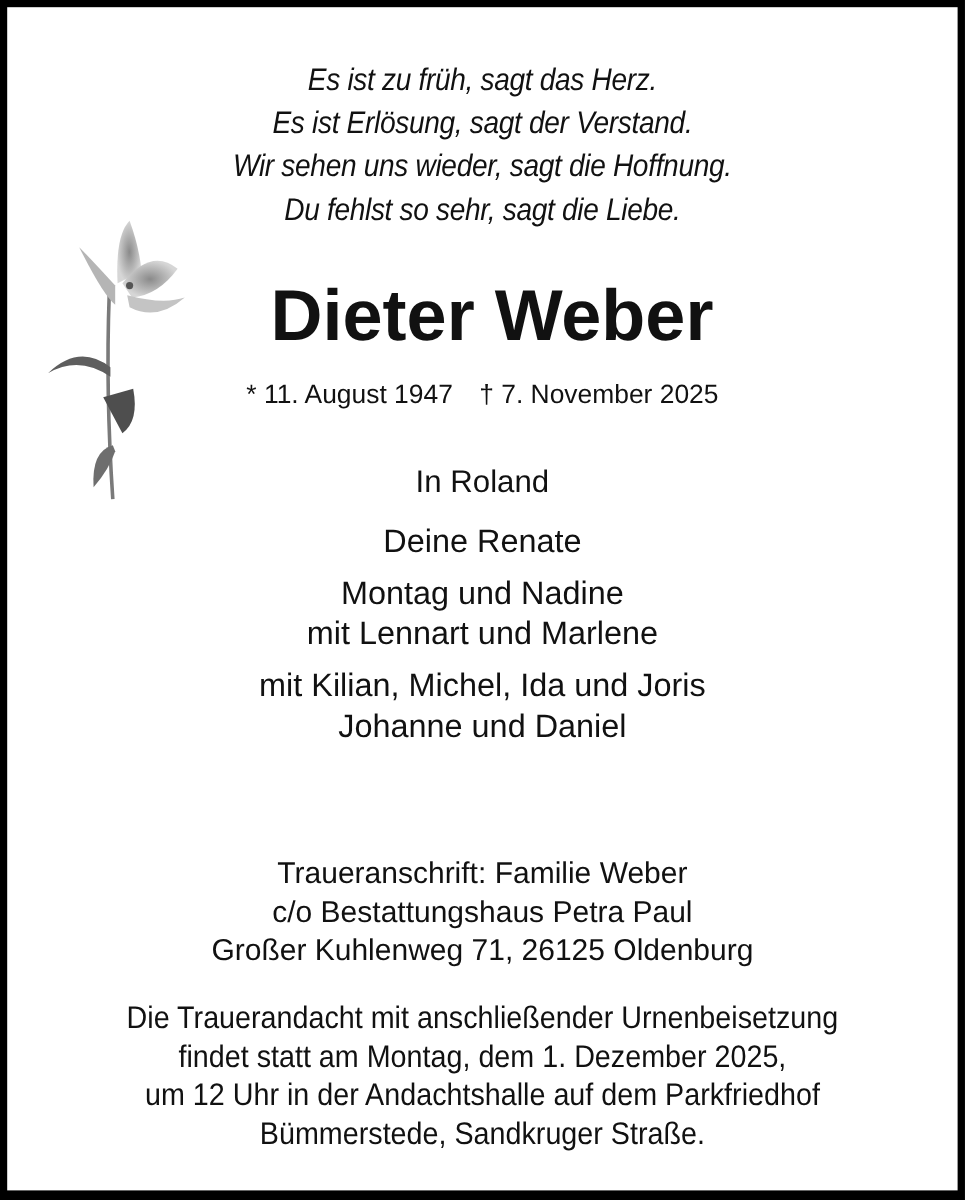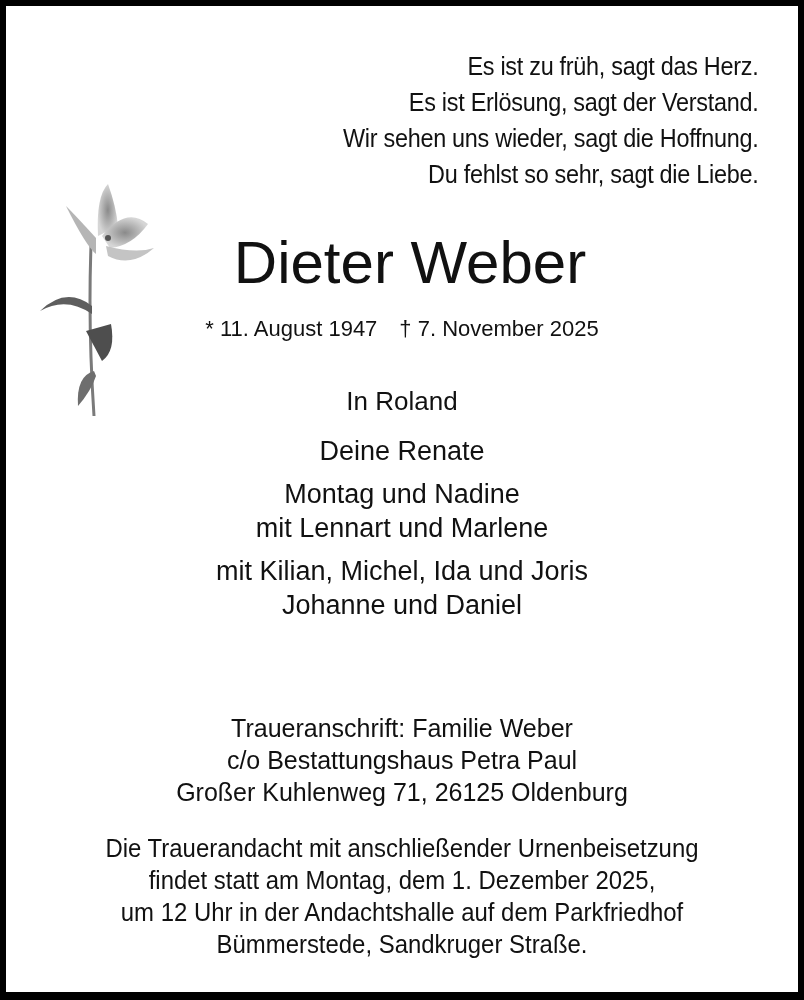--- a/index.html
+++ b/index.html
@@ -6,29 +6,28 @@
     body { width: 804px; height: 1000px; overflow: hidden; }
     .frame {
       position: absolute; left: 6px; top: 6px; width: 792px; height: 986px;
       background: #fff;
       font-family: "Liberation Sans", sans-serif;
       color: #111;
       text-align: center;
     }
     .poem {
       position: absolute; top: 42px; left: 0; right: 0;
-      font-size: 26px; line-height: 36px;
+      font-style: italic; font-size: 26px; line-height: 36px;
       letter-spacing: -0.3px;
-      text-align: right;
     }
     .poem div { transform: scaleX(0.9); }
     .flower { position: absolute; left: 30px; top: 170px; width: 130px; height: 250px; }
     .name {
       position: absolute; top: 220px; left: 0; right: 0;
-      font-weight: normal; font-size: 60px; line-height: 74px; padding-left: 16px;
+      font-weight: bold; font-size: 60px; line-height: 74px; padding-left: 16px;
     }
     .dates {
       position: absolute; top: 306px; left: 0; right: 0; font-size: 22px; line-height: 34px;
     }
     .dates span.gap { display: inline-block; width: 22px; }
     .inliebe { position: absolute; top: 378px; left: 0; right: 0; font-size: 26px; line-height: 34px; }
     .family { position: absolute; top: 428px; left: 0; right: 0; font-weight: normal; font-size: 27px; }
     .family .grp { margin-bottom: 9px; line-height: 34px; }
     .address { position: absolute; top: 706px; left: 0; right: 0; font-size: 25px; line-height: 32px; }
     .ceremony { position: absolute; top: 826px; left: 0; right: 0; font-size: 26px; line-height: 32px; }

